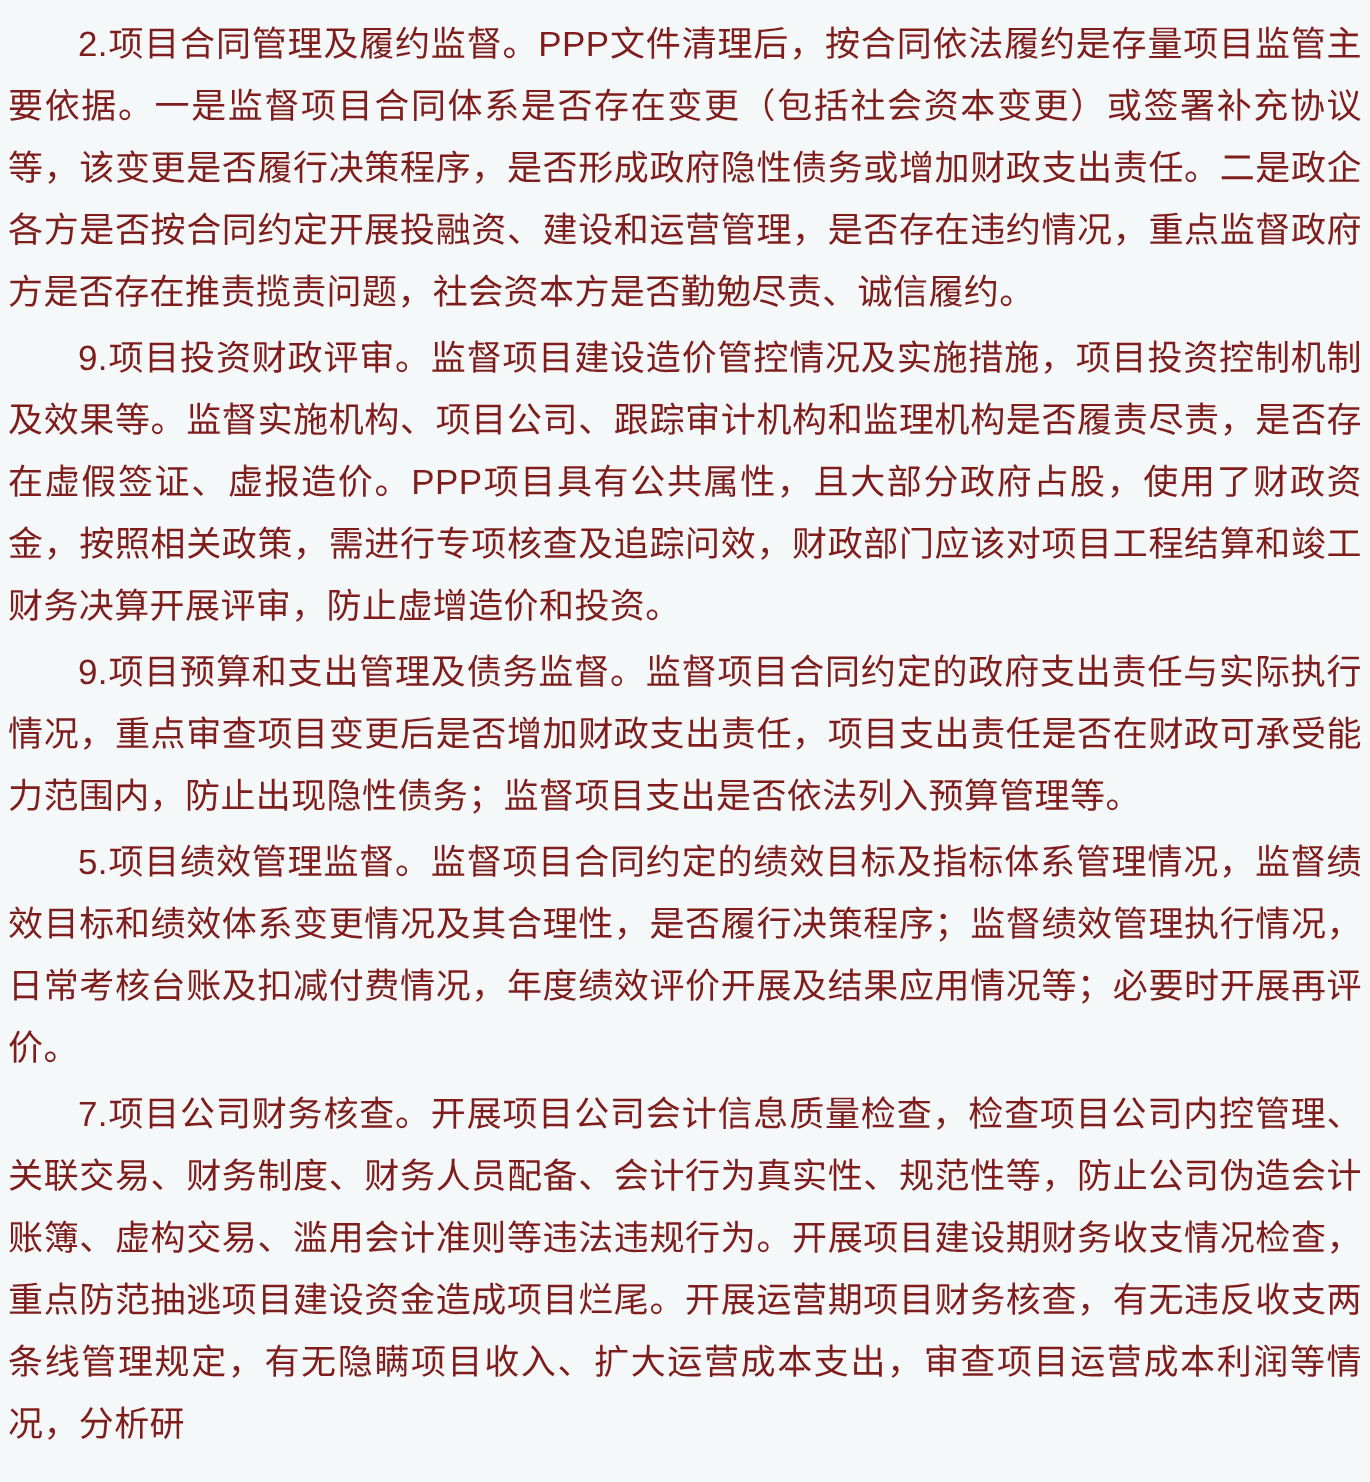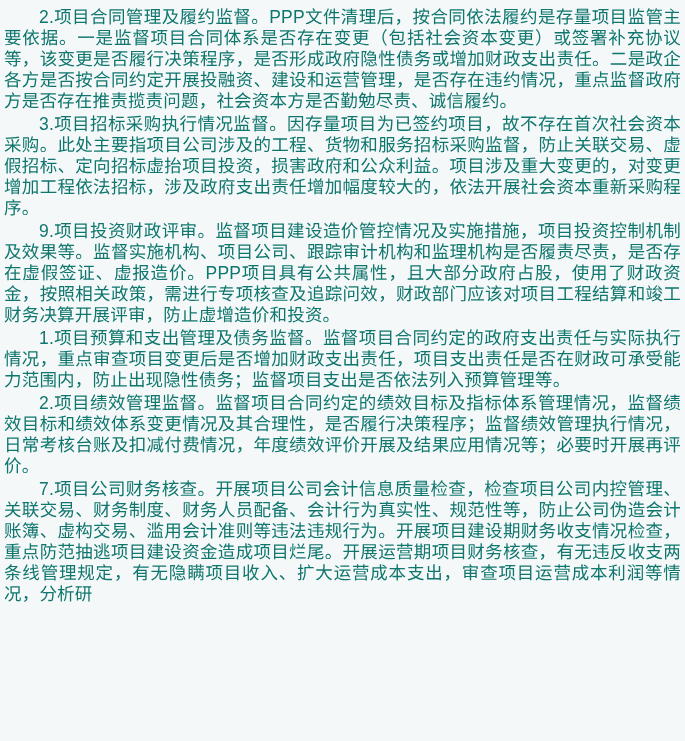--- a/index.html
+++ b/index.html
@@ -11,37 +11,36 @@
     height: 741px;
     overflow: hidden;
     background: #f5f8f8;
     font-family: "Liberation Sans", "DejaVu Sans", sans-serif;
   }
   .doc-page {
     box-sizing: border-box;
     width: 685px;
     height: 736px;
     padding: 7px 4px 0 4px;
-    color: #0f766e;
+    color: #7f1d1d;
     font-size: 17.5px;
-    line-height: 21px;
+    line-height: 31px;
     text-align: justify;
     text-justify: inter-ideograph;
     letter-spacing: 0.2px;
     overflow: hidden;
   }
   .doc-page p {
     margin: 0 0 2px 0;
     text-indent: 2em;
     word-break: break-all;
   }
 </style>
 </head>
 <body>
 
 <div class="doc-page">
   <p>2.项目合同管理及履约监督。PPP文件清理后，按合同依法履约是存量项目监管主要依据。一是监督项目合同体系是否存在变更（包括社会资本变更）或签署补充协议等，该变更是否履行决策程序，是否形成政府隐性债务或增加财政支出责任。二是政企各方是否按合同约定开展投融资、建设和运营管理，是否存在违约情况，重点监督政府方是否存在推责揽责问题，社会资本方是否勤勉尽责、诚信履约。</p>
-  <p>3.项目招标采购执行情况监督。因存量项目为已签约项目，故不存在首次社会资本采购。此处主要指项目公司涉及的工程、货物和服务招标采购监督，防止关联交易、虚假招标、定向招标虚抬项目投资，损害政府和公众利益。项目涉及重大变更的，对变更增加工程依法招标，涉及政府支出责任增加幅度较大的，依法开展社会资本重新采购程序。</p>
   <p>9.项目投资财政评审。监督项目建设造价管控情况及实施措施，项目投资控制机制及效果等。监督实施机构、项目公司、跟踪审计机构和监理机构是否履责尽责，是否存在虚假签证、虚报造价。PPP项目具有公共属性，且大部分政府占股，使用了财政资金，按照相关政策，需进行专项核查及追踪问效，财政部门应该对项目工程结算和竣工财务决算开展评审，防止虚增造价和投资。</p>
-  <p>1.项目预算和支出管理及债务监督。监督项目合同约定的政府支出责任与实际执行情况，重点审查项目变更后是否增加财政支出责任，项目支出责任是否在财政可承受能力范围内，防止出现隐性债务；监督项目支出是否依法列入预算管理等。</p>
-  <p>2.项目绩效管理监督。监督项目合同约定的绩效目标及指标体系管理情况，监督绩效目标和绩效体系变更情况及其合理性，是否履行决策程序；监督绩效管理执行情况，日常考核台账及扣减付费情况，年度绩效评价开展及结果应用情况等；必要时开展再评价。</p>
+  <p>9.项目预算和支出管理及债务监督。监督项目合同约定的政府支出责任与实际执行情况，重点审查项目变更后是否增加财政支出责任，项目支出责任是否在财政可承受能力范围内，防止出现隐性债务；监督项目支出是否依法列入预算管理等。</p>
+  <p>5.项目绩效管理监督。监督项目合同约定的绩效目标及指标体系管理情况，监督绩效目标和绩效体系变更情况及其合理性，是否履行决策程序；监督绩效管理执行情况，日常考核台账及扣减付费情况，年度绩效评价开展及结果应用情况等；必要时开展再评价。</p>
   <p>7.项目公司财务核查。开展项目公司会计信息质量检查，检查项目公司内控管理、关联交易、财务制度、财务人员配备、会计行为真实性、规范性等，防止公司伪造会计账簿、虚构交易、滥用会计准则等违法违规行为。开展项目建设期财务收支情况检查，重点防范抽逃项目建设资金造成项目烂尾。开展运营期项目财务核查，有无违反收支两条线管理规定，有无隐瞒项目收入、扩大运营成本支出，审查项目运营成本利润等情况，分析研</p>
 </div>
 
 </body></html>

